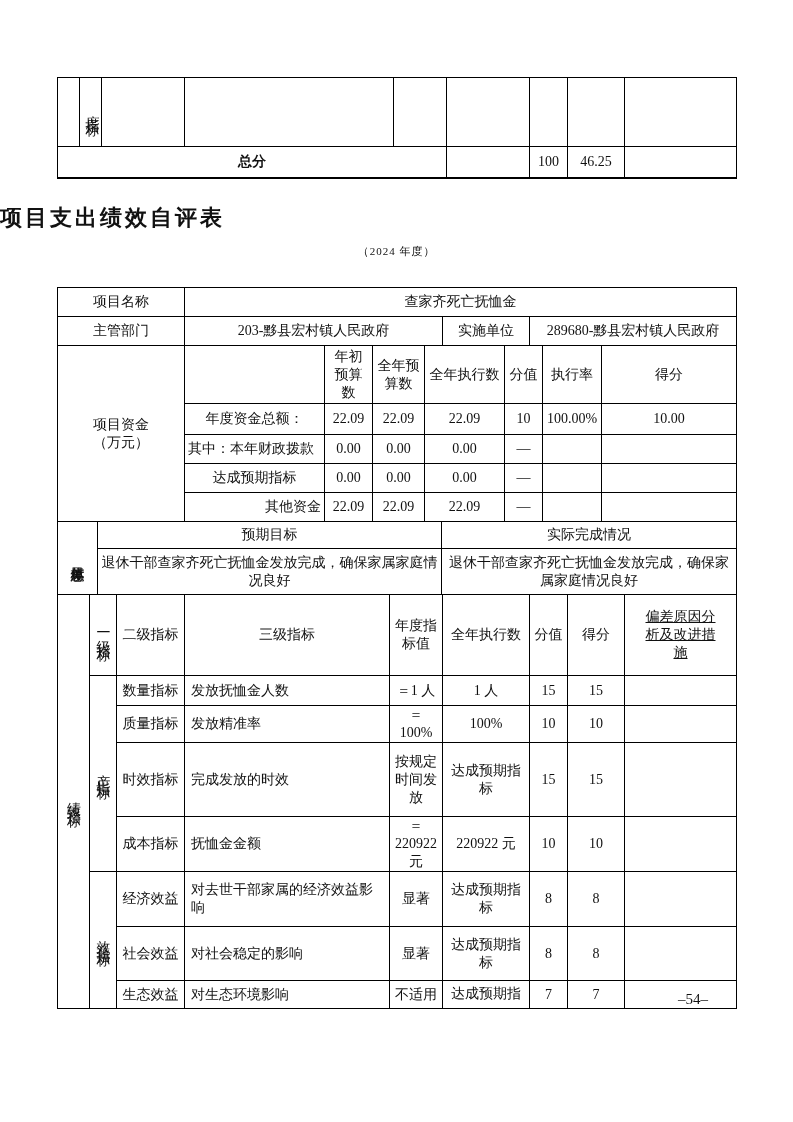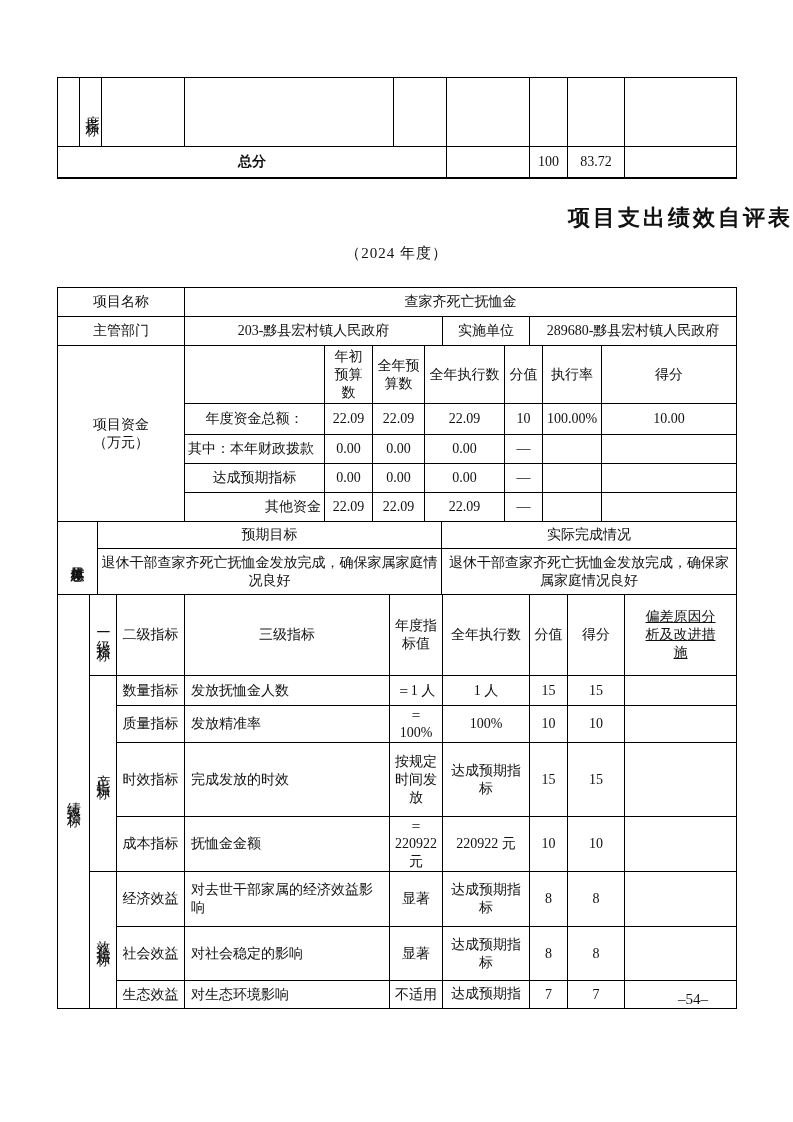--- a/index.html
+++ b/index.html
@@ -15,24 +15,24 @@
   td{
     border:1px solid #000;
     font-size:14px;line-height:18px;
     text-align:center;vertical-align:middle;
     padding:0 3px;overflow:hidden;
     word-break:break-word;
   }
   .abs{position:absolute;}
   #fragment{left:57px;top:77px;}
   #fragment table{border-bottom:2px solid #000;}
-  #doc-title{left:0;top:203px;width:793px;text-align:right;
+  #doc-title{left:0;top:203px;width:793px;text-align:left;
     font-size:22px;font-weight:bold;letter-spacing:3px;}
   #doc-subtitle{left:0;top:244px;width:793px;text-align:center;
-    font-size:15px;letter-spacing:1px;}
+    font-size:11px;letter-spacing:1px;}
   #main{left:57px;top:287px;border-radius:32px;}
   #main table + table{margin-top:-1px;}
   #page-number{left:638px;top:991px;width:110px;font-size:15px;text-align:center;}
   .vtext{writing-mode:vertical-rl;display:inline-block;letter-spacing:4px;}
   .vwrap{writing-mode:vertical-rl;display:inline-block;height:58px;line-height:19px;letter-spacing:0;}
   .al-left{text-align:left;}
   .al-right{text-align:right;}
   .bold{font-weight:bold;}
   .narrow{display:inline-block;max-width:80px;text-decoration:underline;}
   .clip1{max-height:19px;overflow:hidden;}
@@ -77,21 +77,21 @@
         <td></td>
         <td></td>
         <td></td>
         <td></td>
         <td></td>
       </tr>
       <tr class="r30">
         <td colspan="5" class="bold">总分</td>
         <td></td>
         <td>100</td>
-        <td>83.72</td>
+        <td>46.25</td>
         <td></td>
       </tr>
     </tbody>
       </table>
   </div>
 
   <div id="doc-title" class="abs">项目支出绩效自评表</div>
   <div id="doc-subtitle" class="abs">（2024 年度）</div>
 
   <div id="main" class="abs">

